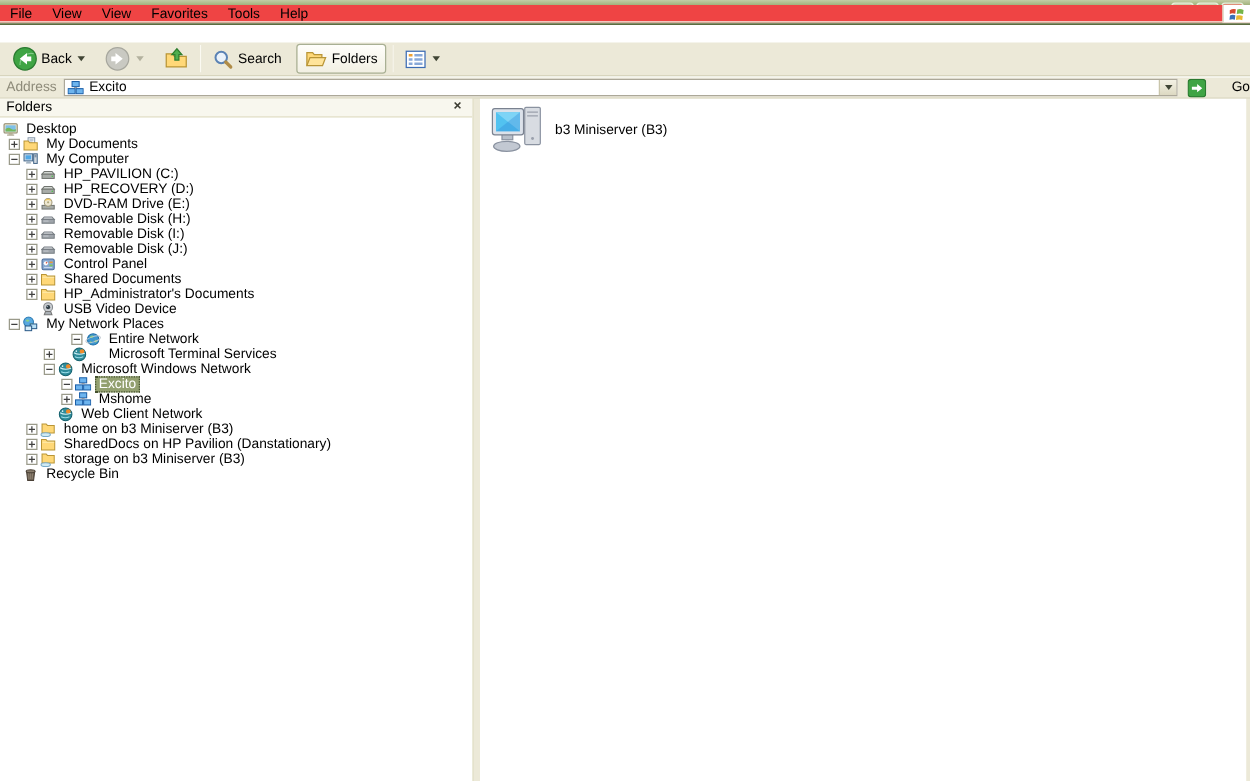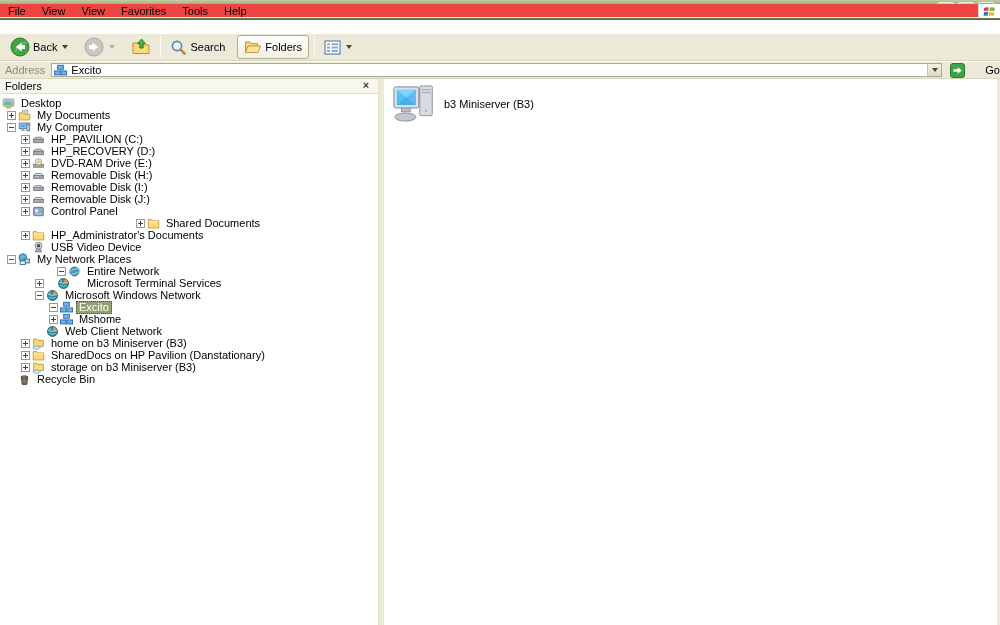--- a/index.html
+++ b/index.html
@@ -341,21 +341,21 @@
               <rect x="2" y="2.8" width="12" height="10.4" rx="1.5" fill="#88a8d0" stroke="#4a6a98"></rect>
               <circle cx="5.8" cy="7" r="2.1" fill="#fff"></circle>
               <path d="M5.8 7 l1.2-1.2" stroke="#d6492f"></path>
               <rect x="9.3" y="5.2" width="3.2" height="1.6" fill="#e89838"></rect>
               <rect x="9.3" y="8.2" width="3.2" height="1.6" fill="#78c858"></rect>
               <rect x="4" y="10.6" width="8" height="1" fill="#c8d8ec"></rect>
             </svg>
           </span>
           <span class="tlabel">Control Panel</span>
         </div>
-        <div class="trow" style="padding-left: 21px; justify-content: center;">
+        <div class="trow" style="padding-left: 21px;">
           <span class="exp plus"></span>
           <span class="ticon">
             <svg viewBox="0 0 16 16">
               <path d="M1.5 13.5V3.2h4.4l1.3 1.6h7.3v8.7z" fill="#ffd878" stroke="#b99536"></path>
               <path d="M2.5 5.8h11.5" stroke="#ffedb0"></path>
             </svg>
           </span>
           <span class="tlabel">Shared Documents</span>
         </div>
         <div class="trow" style="padding-left: 21px;">

